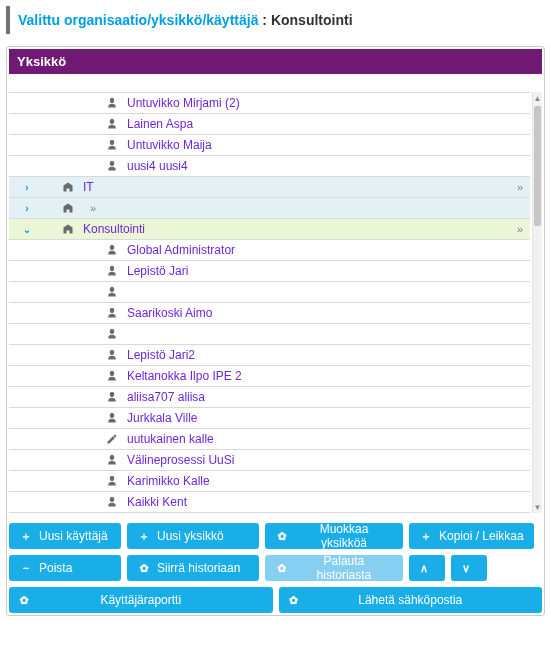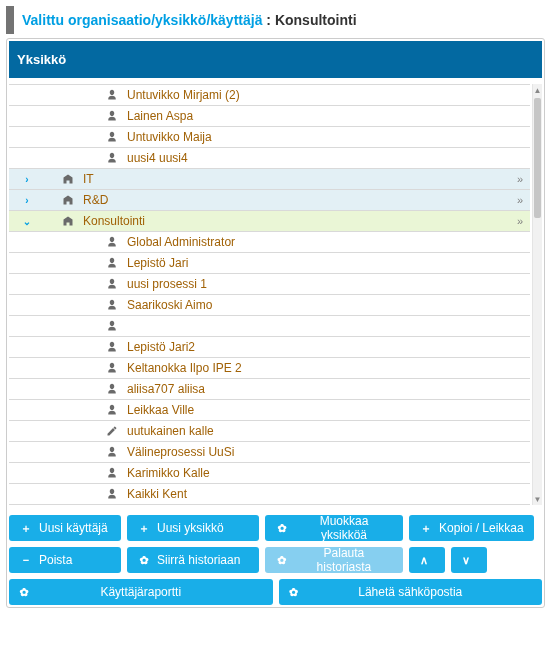--- a/index.html
+++ b/index.html
@@ -7,43 +7,43 @@
     font-family: Arial, Helvetica, sans-serif;
     font-size: 12px;
     background: #fff;
     width: 551px;
     color: #333;
   }
   .container {
     padding: 6px;
   }
   .header {
-    border-left: 8px solid #737373;
+    border-left: 4px solid #737373;
     padding: 6px 8px;
-    margin-bottom: 4px;
+    margin-bottom: 12px;
     font-size: 14px;
   }
   .header .link {
     color: #009fe3;
     font-weight: bold;
   }
   .header .colon { color: #333; font-weight: bold; }
   .header .name { color: #333; font-weight: bold; }
   .panel {
     border: 1px solid #ccc;
     border-radius: 3px;
     padding: 2px;
   }
   .section-title {
-    background: #0369a1;
+    background: #701a75;
     color: #fff;
     font-weight: bold;
     font-size: 13px;
-    padding: 11px 8px;
-    margin-bottom: 6px;
+    padding: 5px 8px;
+    margin-bottom: 18px;
   }
   .tree-wrap {
     position: relative;
     padding-right: 12px;
   }
   .tree {
     border-top: 1px solid #d9d9d9;
   }
   .row {
     display: flex;
@@ -70,21 +70,21 @@
     height: 14px;
     display: inline-flex;
     align-items: center;
     justify-content: center;
     margin-right: 8px;
     color: #6a6a6a;
   }
   .icon svg { width: 12px; height: 12px; fill: #6a6a6a; }
   .label {
     flex: 1;
-    color: #a16207;
+    color: #6d28d9;
     font-size: 12px;
     white-space: nowrap;
     overflow: hidden;
   }
   .more {
     width: 20px;
     text-align: center;
     color: #808080;
     font-size: 11px;
   }
@@ -227,21 +227,20 @@
             <span class="more">»</span>
           </div>
           <div class="row dept">
             <span class="toggle">›</span>
             <span class="indent" style="width: 22px;"></span>
             <span class="icon">
               <svg viewBox="0 0 16 16">
                 <path d="M2 14V6l6-4 6 4v8h-4v-4H6v4H2zm2-6h2v2H4V8zm6 0h2v2h-2V8z"></path>
               </svg>
             </span>
-            <span class="label">R&amp;D</span>
             <span class="more">»</span>
           </div>
           <div class="row dept open">
             <span class="toggle">⌄</span>
             <span class="indent" style="width: 22px;"></span>
             <span class="icon">
               <svg viewBox="0 0 16 16">
                 <path d="M2 14V6l6-4 6 4v8h-4v-4H6v4H2zm2-6h2v2H4V8zm6 0h2v2h-2V8z"></path>
               </svg>
             </span>
@@ -269,21 +268,20 @@
             <span class="label">Lepistö Jari</span>
           </div>
           <div class="row">
             <span class="toggle empty">›</span>
             <span class="indent" style="width: 66px;"></span>
             <span class="icon">
               <svg viewBox="0 0 16 16">
                 <path d="M8 8c1.7 0 3-1.6 3-3.5S9.7 1 8 1 5 2.6 5 4.5 6.3 8 8 8zm0 1c-2.7 0-5 1.6-5 4v1h10v-1c0-2.4-2.3-4-5-4z"></path>
               </svg>
             </span>
-            <span class="label">uusi prosessi 1</span>
           </div>
           <div class="row">
             <span class="toggle empty">›</span>
             <span class="indent" style="width: 66px;"></span>
             <span class="icon">
               <svg viewBox="0 0 16 16">
                 <path d="M8 8c1.7 0 3-1.6 3-3.5S9.7 1 8 1 5 2.6 5 4.5 6.3 8 8 8zm0 1c-2.7 0-5 1.6-5 4v1h10v-1c0-2.4-2.3-4-5-4z"></path>
               </svg>
             </span>
             <span class="label">Saarikoski Aimo</span>
@@ -328,21 +326,21 @@
             <span class="label">aliisa707 aliisa</span>
           </div>
           <div class="row">
             <span class="toggle empty">›</span>
             <span class="indent" style="width: 66px;"></span>
             <span class="icon">
               <svg viewBox="0 0 16 16">
                 <path d="M8 8c1.7 0 3-1.6 3-3.5S9.7 1 8 1 5 2.6 5 4.5 6.3 8 8 8zm0 1c-2.7 0-5 1.6-5 4v1h10v-1c0-2.4-2.3-4-5-4z"></path>
               </svg>
             </span>
-            <span class="label">Leikkaa Ville</span>
+            <span class="label">Jurkkala Ville</span>
           </div>
           <div class="row">
             <span class="toggle empty">›</span>
             <span class="indent" style="width: 66px;"></span>
             <span class="icon">
               <svg viewBox="0 0 16 16">
                 <path d="M2 11.5V14h2.5l7.4-7.4-2.5-2.5L2 11.5zM13.7 4.8c.3-.3.3-.7 0-1l-1.5-1.5c-.3-.3-.7-.3-1 0l-1.2 1.2 2.5 2.5 1.2-1.2z"></path>
               </svg>
             </span>
             <span class="label">uutukainen kalle</span>

